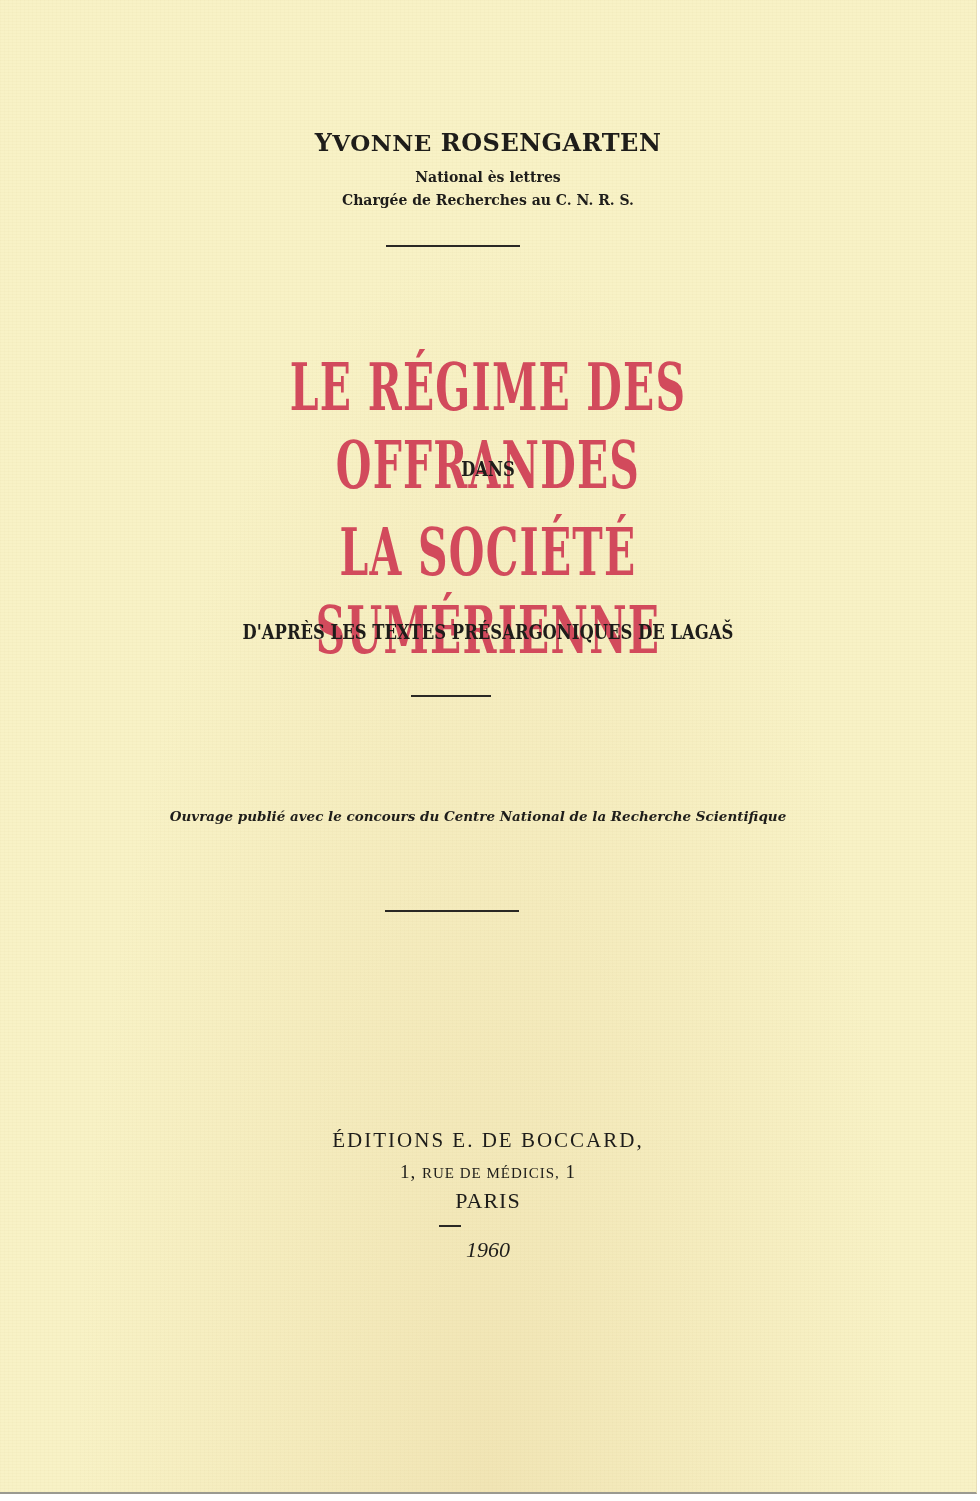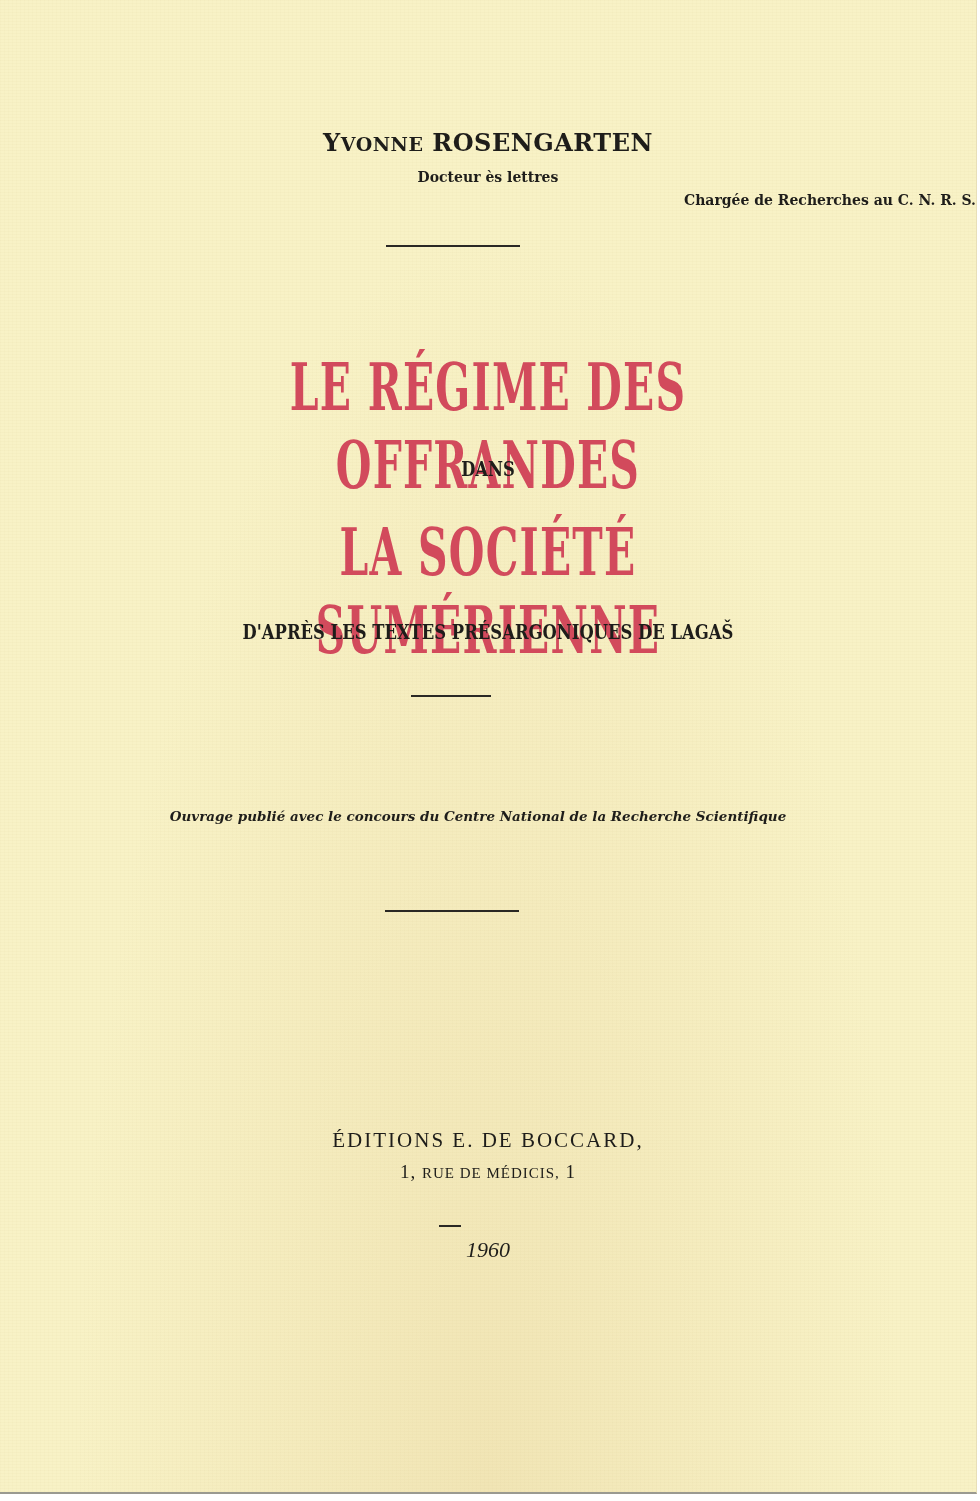--- a/index.html
+++ b/index.html
@@ -20,23 +20,23 @@
       border-bottom: 2px solid #9a9a90;
     }
     .centered {
       position: absolute; left: 0; width: 976px; text-align: center;
       color: #1e1d1a;
     }
     .author {
       top: 128px; font-family: "DejaVu Serif", serif; font-weight: bold;
       font-size: 24px; letter-spacing: 0.5px;
     }
-    .author .sc { font-size: 19px; }
+    .author .sc { font-size: 23px; }
     .deg1 { top: 169px; font-family: "DejaVu Serif", serif; font-size: 14px; font-weight: bold; }
-    .deg2 { top: 192px; font-family: "DejaVu Serif", serif; font-size: 14px; font-weight: bold; text-align: right; }
+    .deg2 { top: 192px; font-family: "DejaVu Serif", serif; font-size: 14px; font-weight: bold; }
     .rule {
       position: absolute; height: 2px; background: #2a2824;
     }
     .title-red {
       font-family: "DejaVu Serif", serif; font-weight: bold;
       color: #d24a5c;
       transform: scaleX(0.62); transform-origin: center;
     }
     .t1 { top: 348px; font-size: 66px; letter-spacing: 2px; }
     .dans { top: 456px; font-family: "DejaVu Serif", serif; font-weight: bold; font-size: 21px; transform: scaleX(0.78); }
@@ -51,21 +51,21 @@
   </style>
 </head>
 <body>
 
 <div class="cover">
 
   <div class="centered author">
     <span>Y</span><span class="sc">VONNE</span>
     <span>ROSENGARTEN</span>
   </div>
-  <div class="centered deg1">Docteur ès lettres</div>
+  <div class="centered deg1">National ès lettres</div>
   <div class="centered deg2">Chargée de Recherches au C. N. R. S.</div>
 
   <div class="rule" style="left:386px; top:245px; width:134px;"></div>
 
   <div class="centered title-red t1">LE RÉGIME DES OFFRANDES</div>
   <div class="centered dans">DANS</div>
   <div class="centered title-red t2">LA SOCIÉTÉ SUMÉRIENNE</div>
   <div class="centered subtitle">D'APRÈS LES TEXTES PRÉSARGONIQUES DE LAGAŠ</div>
 
   <div class="rule" style="left:411px; top:695px; width:80px;"></div>
@@ -73,16 +73,17 @@
   <div class="centered note">Ouvrage publié avec le concours du Centre National de la Recherche Scientifique</div>
 
   <div class="rule" style="left:385px; top:910px; width:134px;"></div>
 
   <div class="centered pub1">ÉDITIONS E. DE BOCCARD,</div>
   <div class="centered pub2">
     <span>1,</span>
     <span class="sc">RUE DE MÉDICIS,</span>
     <span>1</span>
   </div>
+  <div class="centered pub3">PARIS</div>
   <div class="rule" style="left:439px; top:1225px; width:22px; height:2px;"></div>
   <div class="centered pub4">1960</div>
 
 </div>
 
 </body></html>

